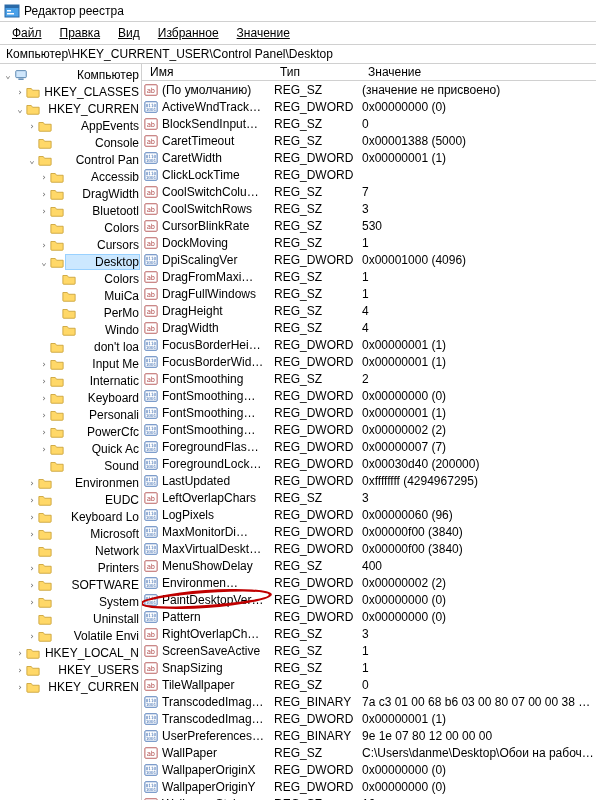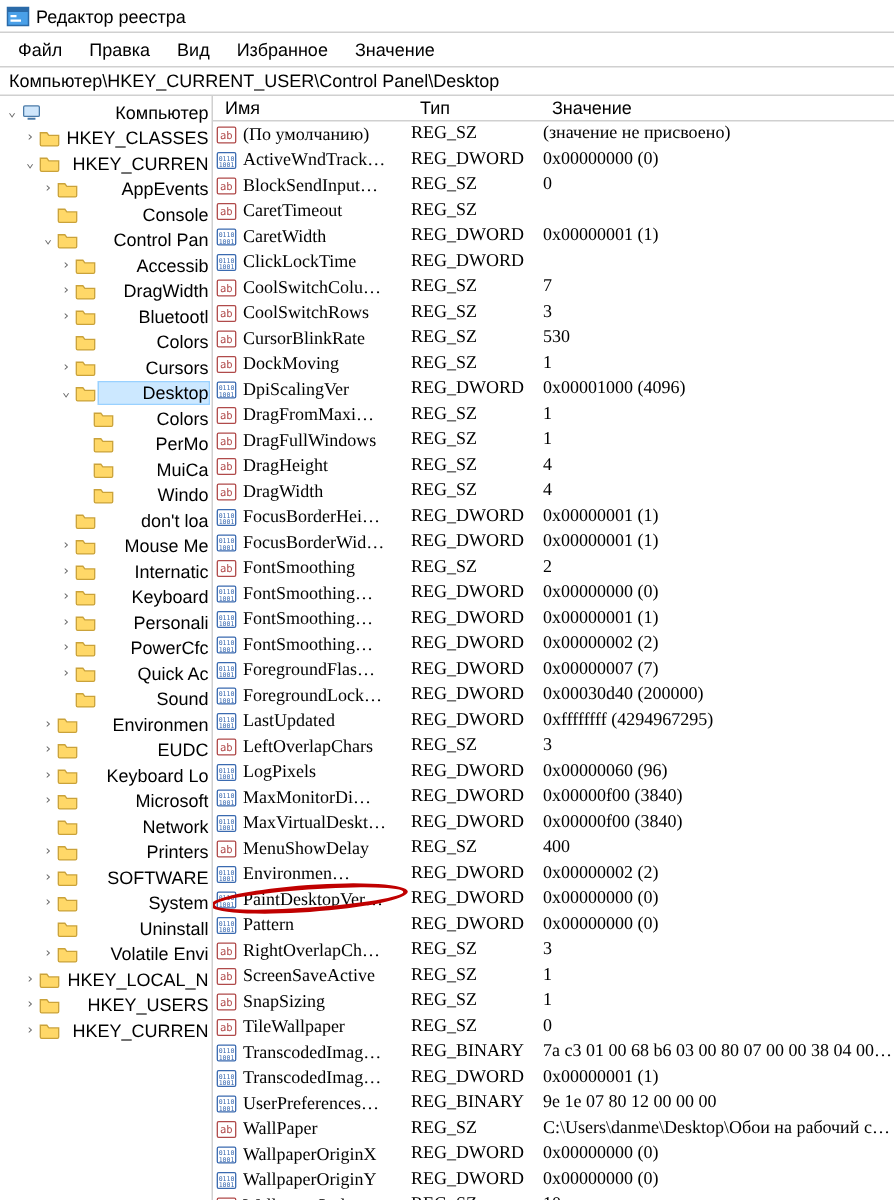--- a/index.html
+++ b/index.html
@@ -20,21 +20,21 @@
     background: #fff;
   }
   .titlebar .icon { width: 16px; height: 16px; margin-right: 4px; flex-shrink:0; }
   .menubar {
     display: flex;
     gap: 2px;
     padding: 2px 4px;
     border-bottom: 1px solid #d0d0d0;
     user-select: none;
   }
-  .menubar .menuitem { padding: 2px 8px; cursor: default; }
+  .menubar .menuitem { padding: 2px 8px; cursor: default; text-decoration: underline; }
   .addressbar {
     padding: 2px 6px;
     border-bottom: 1px solid #d0d0d0;
     white-space: nowrap; overflow: hidden;
   }
   .maincols {
     display: flex;
     height: calc(800px - 22px - 20px - 18px);
   }
   .treepane {
@@ -71,31 +71,32 @@
     background: #cce8ff;
     outline: 1px solid #99d1ff;
   }
   .listpane {
     flex: 1 1 auto;
     overflow: hidden;
     position: relative;
   }
   .listheader, .listrow {
     display: flex;
+    align-items: center;
     height: 17px;
     padding-left: 2px;
   }
   .listheader {
     background: #fff;
     border-bottom: 1px solid #d0d0d0;
     font-weight: normal;
     color: #000;
   }
   .listheader .cell { padding: 1px 6px; border-right: 0px solid #e8e8e8; }
-  .listrow { cursor: default; font-family: Liberation Serif, serif; }
+  .listrow { cursor: default; }
   .cell { overflow: hidden; text-overflow: ellipsis; white-space: nowrap; }
   .c-name  { flex: 0 0 130px; display:flex; align-items:center; gap:4px; }
   .c-type  { flex: 0 0 88px; }
   .c-value { flex: 1 1 auto; }
   .vicon { width: 14px; height: 14px; flex-shrink: 0; }
   .annot {
     position: absolute;
     border: 3px solid #c00000;
     border-radius: 50%;
     pointer-events: none;
@@ -254,53 +255,53 @@
           <use href="#ic-folder"></use>
         </svg>
         <span class="tlabel">Colors</span>
       </div>
       <div class="treeitem">
         <span class="pad" style="width: 48px;"></span>
         <span class="exp"> </span>
         <svg class="ticon">
           <use href="#ic-folder"></use>
         </svg>
+        <span class="tlabel">MuiCa</span>
+      </div>
+      <div class="treeitem">
+        <span class="pad" style="width: 48px;"></span>
+        <span class="exp"> </span>
+        <svg class="ticon">
+          <use href="#ic-folder"></use>
+        </svg>
         <span class="tlabel">PerMo</span>
       </div>
       <div class="treeitem">
         <span class="pad" style="width: 48px;"></span>
         <span class="exp"> </span>
         <svg class="ticon">
           <use href="#ic-folder"></use>
         </svg>
-        <span class="tlabel">MuiCa</span>
-      </div>
-      <div class="treeitem">
-        <span class="pad" style="width: 48px;"></span>
-        <span class="exp"> </span>
-        <svg class="ticon">
-          <use href="#ic-folder"></use>
-        </svg>
         <span class="tlabel">Windo</span>
       </div>
       <div class="treeitem">
         <span class="pad" style="width: 36px;"></span>
         <span class="exp"> </span>
         <svg class="ticon">
           <use href="#ic-folder"></use>
         </svg>
         <span class="tlabel">don't loa</span>
       </div>
       <div class="treeitem">
         <span class="pad" style="width: 36px;"></span>
         <span class="exp">›</span>
         <svg class="ticon">
           <use href="#ic-folder"></use>
         </svg>
-        <span class="tlabel">Mouse Me</span>
+        <span class="tlabel">Input Me</span>
       </div>
       <div class="treeitem">
         <span class="pad" style="width: 36px;"></span>
         <span class="exp">›</span>
         <svg class="ticon">
           <use href="#ic-folder"></use>
         </svg>
         <span class="tlabel">Internatic</span>
       </div>
       <div class="treeitem">
@@ -486,20 +487,21 @@
           <div class="cell c-value">0</div>
         </div>
         <div class="listrow">
           <div class="cell c-name">
             <svg class="vicon">
               <use href="#ic-val-sz"></use>
             </svg>
             <span>CaretTimeout</span>
           </div>
           <div class="cell c-type">REG_SZ</div>
+          <div class="cell c-value">0x00001388 (5000)</div>
         </div>
         <div class="listrow">
           <div class="cell c-name">
             <svg class="vicon">
               <use href="#ic-val-bin"></use>
             </svg>
             <span>CaretWidth</span>
           </div>
           <div class="cell c-type">REG_DWORD</div>
           <div class="cell c-value">0x00000001 (1)</div>

